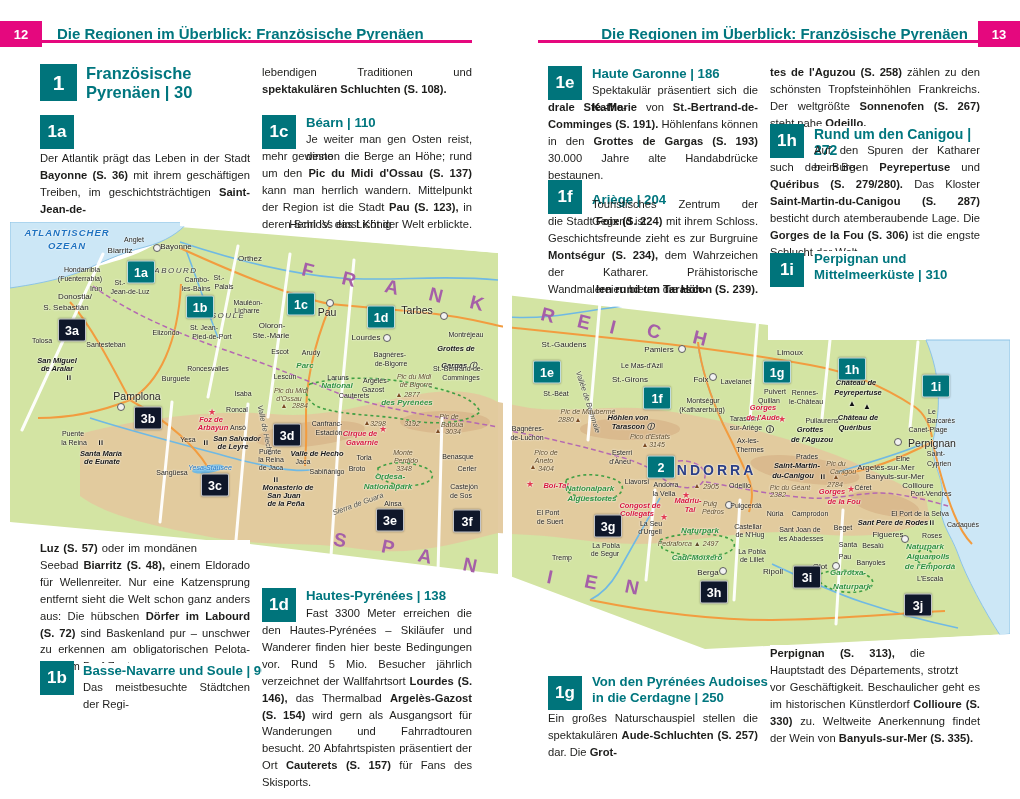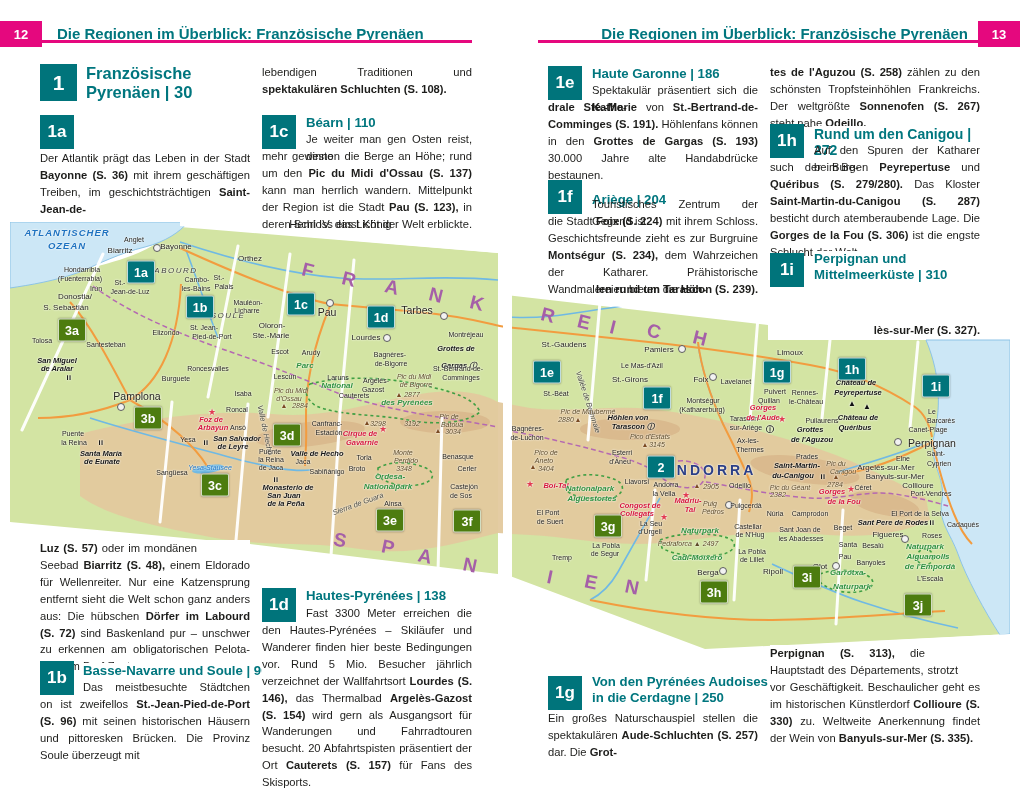--- a/index.html
+++ b/index.html
@@ -40,21 +40,21 @@
   .ml.andorra{font-weight:bold;font-size:14px;color:#2b3f86;letter-spacing:3px;}
   .ml.star{font-size:9px;color:#e23b52;}
   .ml.tri{font-size:7px;color:#7a4a21;}
   .ml.castle{font-size:8px;color:#111;}
   .ml.info{font-size:8px;color:#111;font-weight:bold;}
   .ml.iisym{font-size:7.5px;color:#111;font-weight:bold;letter-spacing:.5px;}
   .mb{position:absolute;transform:translate(-50%,-50%);width:26px;height:21px;border-radius:2px;
       color:#fff;font-weight:bold;font-size:12.5px;display:flex;align-items:center;justify-content:center;
       border:1px solid rgba(255,255,255,.75);box-shadow:0 0 2px rgba(0,0,0,.35);}
   .mb.teal{background:#00747b;}
-  .mb.blue{background:#4d7c0f;}
+  .mb.blue{background:#0f172a;}
   .dot{position:absolute;transform:translate(-50%,-50%);width:6px;height:6px;border-radius:50%;
        background:#f2f2f2;border:1px solid #5a5a5a;}
 </style>
 </head>
 <body>
 
 <div id="page">
 
   <div id="map">
     <svg width="1000" height="446" viewBox="0 0 1000 446">
@@ -448,21 +448,20 @@
   <div class="tb nobg" style="left:262px;top:148px;width:210px;"><span>mehr gewinnen die Berge an Höhe; rund um den </span><span class="b">Pic du Midi d'Ossau (S. 137)</span><span> kann man herrlich wandern. Mittelpunkt der Region ist die Stadt </span><span class="b">Pau (S. 123),</span><span> in deren Schloss einst König</span></div>
   <div class="tb nobg rline" style="left:262px;top:216px;width:210px;"><span>Henri IV. das Licht der Welt erblickte.</span></div>
 
   <div class="tb" style="left:40px;top:540px;width:210px;">
     <span class="wrapR" style="width:53px;height:15px;"></span><span><span class="b">Luz (S. 57)</span><span> oder im mondänen Seebad </span><span class="b">Biarritz (S. 48),</span><span> einem Eldorado für Wellenreiter. Nur eine Katzensprung entfernt sieht die Welt schon ganz anders aus: Die hübschen </span><span class="b">Dörfer im Labourd (S. 72)</span><span> sind Baskenland pur – unschwer zu erkennen am obligatorischen Pelota-Platz im Dorf-Zentrum.</span></span>
   </div>
 
   <div class="sbadge" style="left:40px;top:661px;width:34px;height:34px;font-size:17px;">1b</div>
   <div class="stitle" style="left:83px;top:663px;width:190px;">Basse-Navarre und Soule | 90</div>
   <div class="tb" style="left:83px;top:679px;width:167px;"><span>Das meistbesuchte Städtchen der Regi-</span></div>
-  <div class="tb" style="left:40px;top:696px;width:210px;"><span>on ist zweifellos </span><span class="b">St.-Jean-Pied-de-Port (S. 96)</span><span> mit seinen historischen Häusern und pittoresken Brücken. Die Provinz Soule überzeugt mit</span></div>
 
   <div class="sbadge" style="left:262px;top:588px;width:34px;height:34px;font-size:17px;">1d</div>
   <div class="stitle" style="left:306px;top:588px;">Hautes-Pyrénées | 138</div>
   <div class="tb" style="left:306px;top:605px;width:166px;"><span>Fast 3300 Meter erreichen die Gipfel in</span></div>
   <div class="tb" style="left:262px;top:622px;width:210px;"><span>den Hautes-Pyrénées – Skiläufer und Wanderer finden hier beste Bedingungen vor. Rund 5 Mio. Besucher jährlich verzeichnet der Wallfahrtsort </span><span class="b">Lourdes (S. 146),</span><span> das Thermalbad </span><span class="b">Argelès-Gazost (S. 154)</span><span> wird gern als Ausgangsort für Wanderungen und Fahrradtouren besucht. 20 Abfahrtspisten präsentiert der Ort </span><span class="b">Cauterets (S. 157)</span><span> für Fans des Skisports.</span></div>
 
   <div class="sbadge" style="left:548px;top:66px;width:34px;height:34px;font-size:17px;">1e</div>
   <div class="stitle" style="left:592px;top:66px;">Haute Garonne | 186</div>
   <div class="tb nobg" style="left:592px;top:82px;width:166px;"><span>Spektakulär präsentiert sich die </span><span class="b">Kathe-</span></div>
   <div class="tb nobg" style="left:548px;top:99px;width:210px;"><span class="b">drale Ste.-Marie</span><span> von </span><span class="b">St.-Bertrand-de-Comminges (S. 191).</span><span> Höhlenfans können in den </span><span class="b">Grottes de Gargas (S. 193)</span><span> 30.000 Jahre alte Handabdrücke bestaunen.</span></div>
@@ -476,21 +475,20 @@
   <div class="tb nobg" style="left:770px;top:64px;width:210px;"><span class="b">tes de l'Aguzou (S. 258)</span><span> zählen zu den schönsten Tropfsteinhöhlen Frankreichs. Der weltgrößte </span><span class="b">Sonnenofen (S. 267)</span><span> steht nahe </span><span class="b">Odeillo.</span></div>
 
   <div class="sbadge" style="left:770px;top:124px;width:34px;height:34px;font-size:17px;">1h</div>
   <div class="stitle" style="left:814px;top:126px;width:176px;font-size:14px;">Rund um den Canigou | 272</div>
   <div class="tb nobg" style="left:814px;top:142px;width:166px;"><span>Auf den Spuren der Katharer beim Be-</span></div>
   <div class="tb nobg" style="left:770px;top:159px;width:210px;"><span>such der Burgen </span><span class="b">Peyrepertuse</span><span> und </span><span class="b">Quéribus (S. 279/280).</span><span> Das Kloster </span><span class="b">Saint-Martin-du-Canigou (S. 287)</span><span> besticht durch atemberaubende Lage. Die </span><span class="b">Gorges de la Fou (S. 306)</span><span> ist die engste Schlucht der Welt.</span></div>
 
   <div class="sbadge" style="left:770px;top:253px;width:34px;height:34px;font-size:17px;">1i</div>
   <div class="stitle" style="left:814px;top:251px;">Perpignan und
 Mittelmeerküste | 310</div>
-  <div class="tb nobg rline" style="left:770px;top:322px;width:210px;"><span class="b">lès-sur-Mer (S. 327).</span></div>
 
   <div class="sbadge" style="left:548px;top:676px;width:34px;height:34px;font-size:17px;">1g</div>
   <div class="stitle" style="left:592px;top:674px;width:200px;">Von den Pyrénées Audoises
 in die Cerdagne | 250</div>
   <div class="tb" style="left:548px;top:710px;width:210px;"><span>Ein großes Naturschauspiel stellen die spektakulären </span><span class="b">Aude-Schluchten (S. 257)</span><span> dar. Die </span><span class="b">Grot-</span></div>
 
   <div class="tb" style="left:770px;top:645px;width:210px;">
     <span class="wrapR" style="width:55px;height:16px;"></span>
     <span class="wrapR cR" style="width:22px;height:16px;"></span>
     <span><span class="b">Perpignan (S. 313),</span><span> die Hauptstadt des Départements, strotzt vor Geschäftigkeit. Beschaulicher geht es im historischen Künstlerdorf </span><span class="b">Collioure (S. 330)</span><span> zu. Weltweite Anerkennung findet der Wein von </span><span class="b">Banyuls-sur-Mer (S. 335).</span></span>

